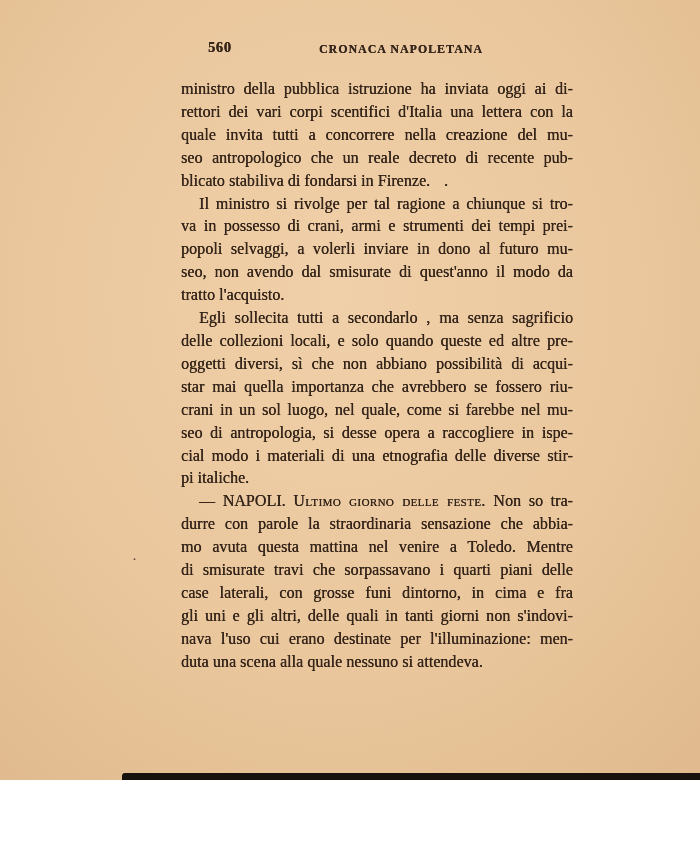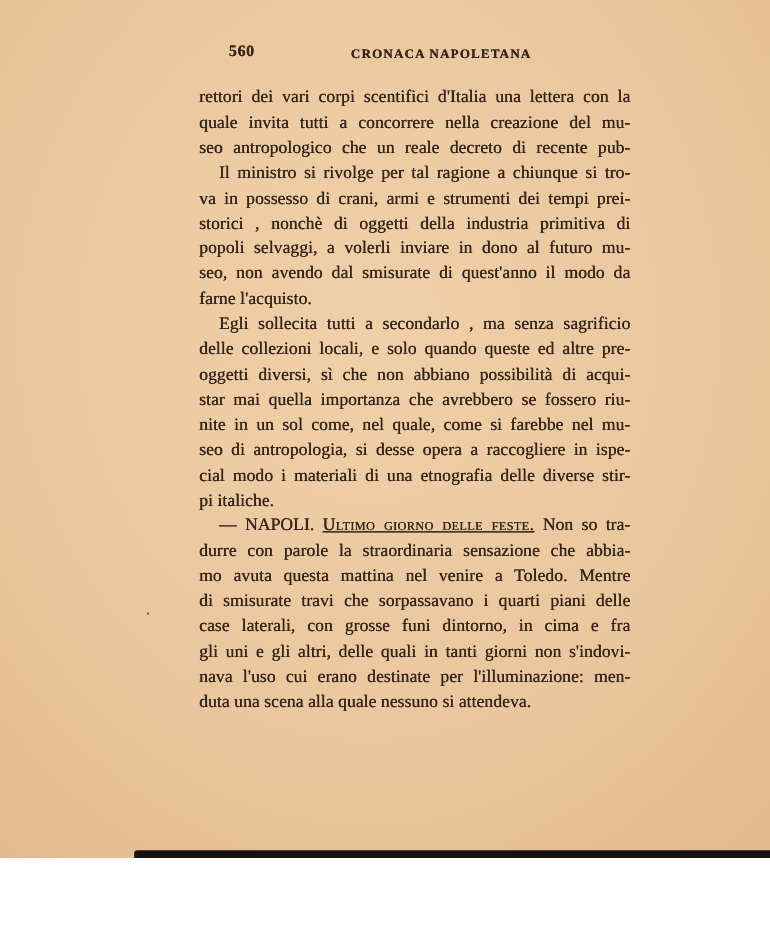--- a/index.html
+++ b/index.html
@@ -64,21 +64,20 @@
   }
   .line.last {
     text-align-last: left;
   }
   .line.indent {
     text-indent: 18px;
   }
   .sc {
     font-variant: small-caps;
     letter-spacing: 0.4px;
-    text-decoration: underline;
   }
   .tail {
     display: inline-block;
     margin-left: 14px;
   }
   .margin-mark {
     position: absolute;
     left: 132px;
     top: 551px;
     font-size: 15px;
@@ -96,34 +95,35 @@
 </style>
 </head>
 <body>
 
 <div class="page">
   <div class="header">
     <span class="pagenum">560</span>
     <span class="runhead">CRONACA NAPOLETANA</span>
   </div>
   <div class="text-block">
+      <div class="line">ministro della pubblica istruzione ha inviata oggi ai di-</div>
       <div class="line">rettori dei vari corpi scentifici d'Italia una lettera con la</div>
       <div class="line">quale invita tutti a concorrere nella creazione del mu-</div>
       <div class="line">seo antropologico che un reale decreto di recente pub-</div>
+      <div class="line last">blicato stabiliva di fondarsi in Firenze.<span class="tail">.</span></div>
       <div class="line indent">Il ministro si rivolge per tal ragione a chiunque si tro-</div>
       <div class="line">va in possesso di crani, armi e strumenti dei tempi prei-</div>
-      <div class="line">storici , nonchè di oggetti della industria primitiva di</div>
       <div class="line">popoli selvaggi, a volerli inviare in dono al futuro mu-</div>
       <div class="line">seo, non avendo dal smisurate di quest'anno il modo da</div>
-      <div class="line last">farne l'acquisto.</div>
+      <div class="line last">tratto l'acquisto.</div>
       <div class="line indent">Egli sollecita tutti a secondarlo , ma senza sagrificio</div>
       <div class="line">delle collezioni locali, e solo quando queste ed altre pre-</div>
       <div class="line">oggetti diversi, sì che non abbiano possibilità di acqui-</div>
       <div class="line">star mai quella importanza che avrebbero se fossero riu-</div>
-      <div class="line">nite in un sol come, nel quale, come si farebbe nel mu-</div>
+      <div class="line">crani in un sol luogo, nel quale, come si farebbe nel mu-</div>
       <div class="line">seo di antropologia, si desse opera a raccogliere in ispe-</div>
       <div class="line">cial modo i materiali di una etnografia delle diverse stir-</div>
       <div class="line last">pi italiche.</div>
       <div class="line indent"><span>— NAPOLI. </span><span class="sc">Ultimo giorno delle feste.</span><span> Non so tra-</span></div>
       <div class="line">durre con parole la straordinaria sensazione che abbia-</div>
       <div class="line">mo avuta questa mattina nel venire a Toledo. Mentre</div>
       <div class="line">di smisurate travi che sorpassavano i quarti piani delle</div>
       <div class="line">case laterali, con grosse funi dintorno, in cima e fra</div>
       <div class="line">gli uni e gli altri, delle quali in tanti giorni non s'indovi-</div>
       <div class="line">nava l'uso cui erano destinate per l'illuminazione: men-</div>

